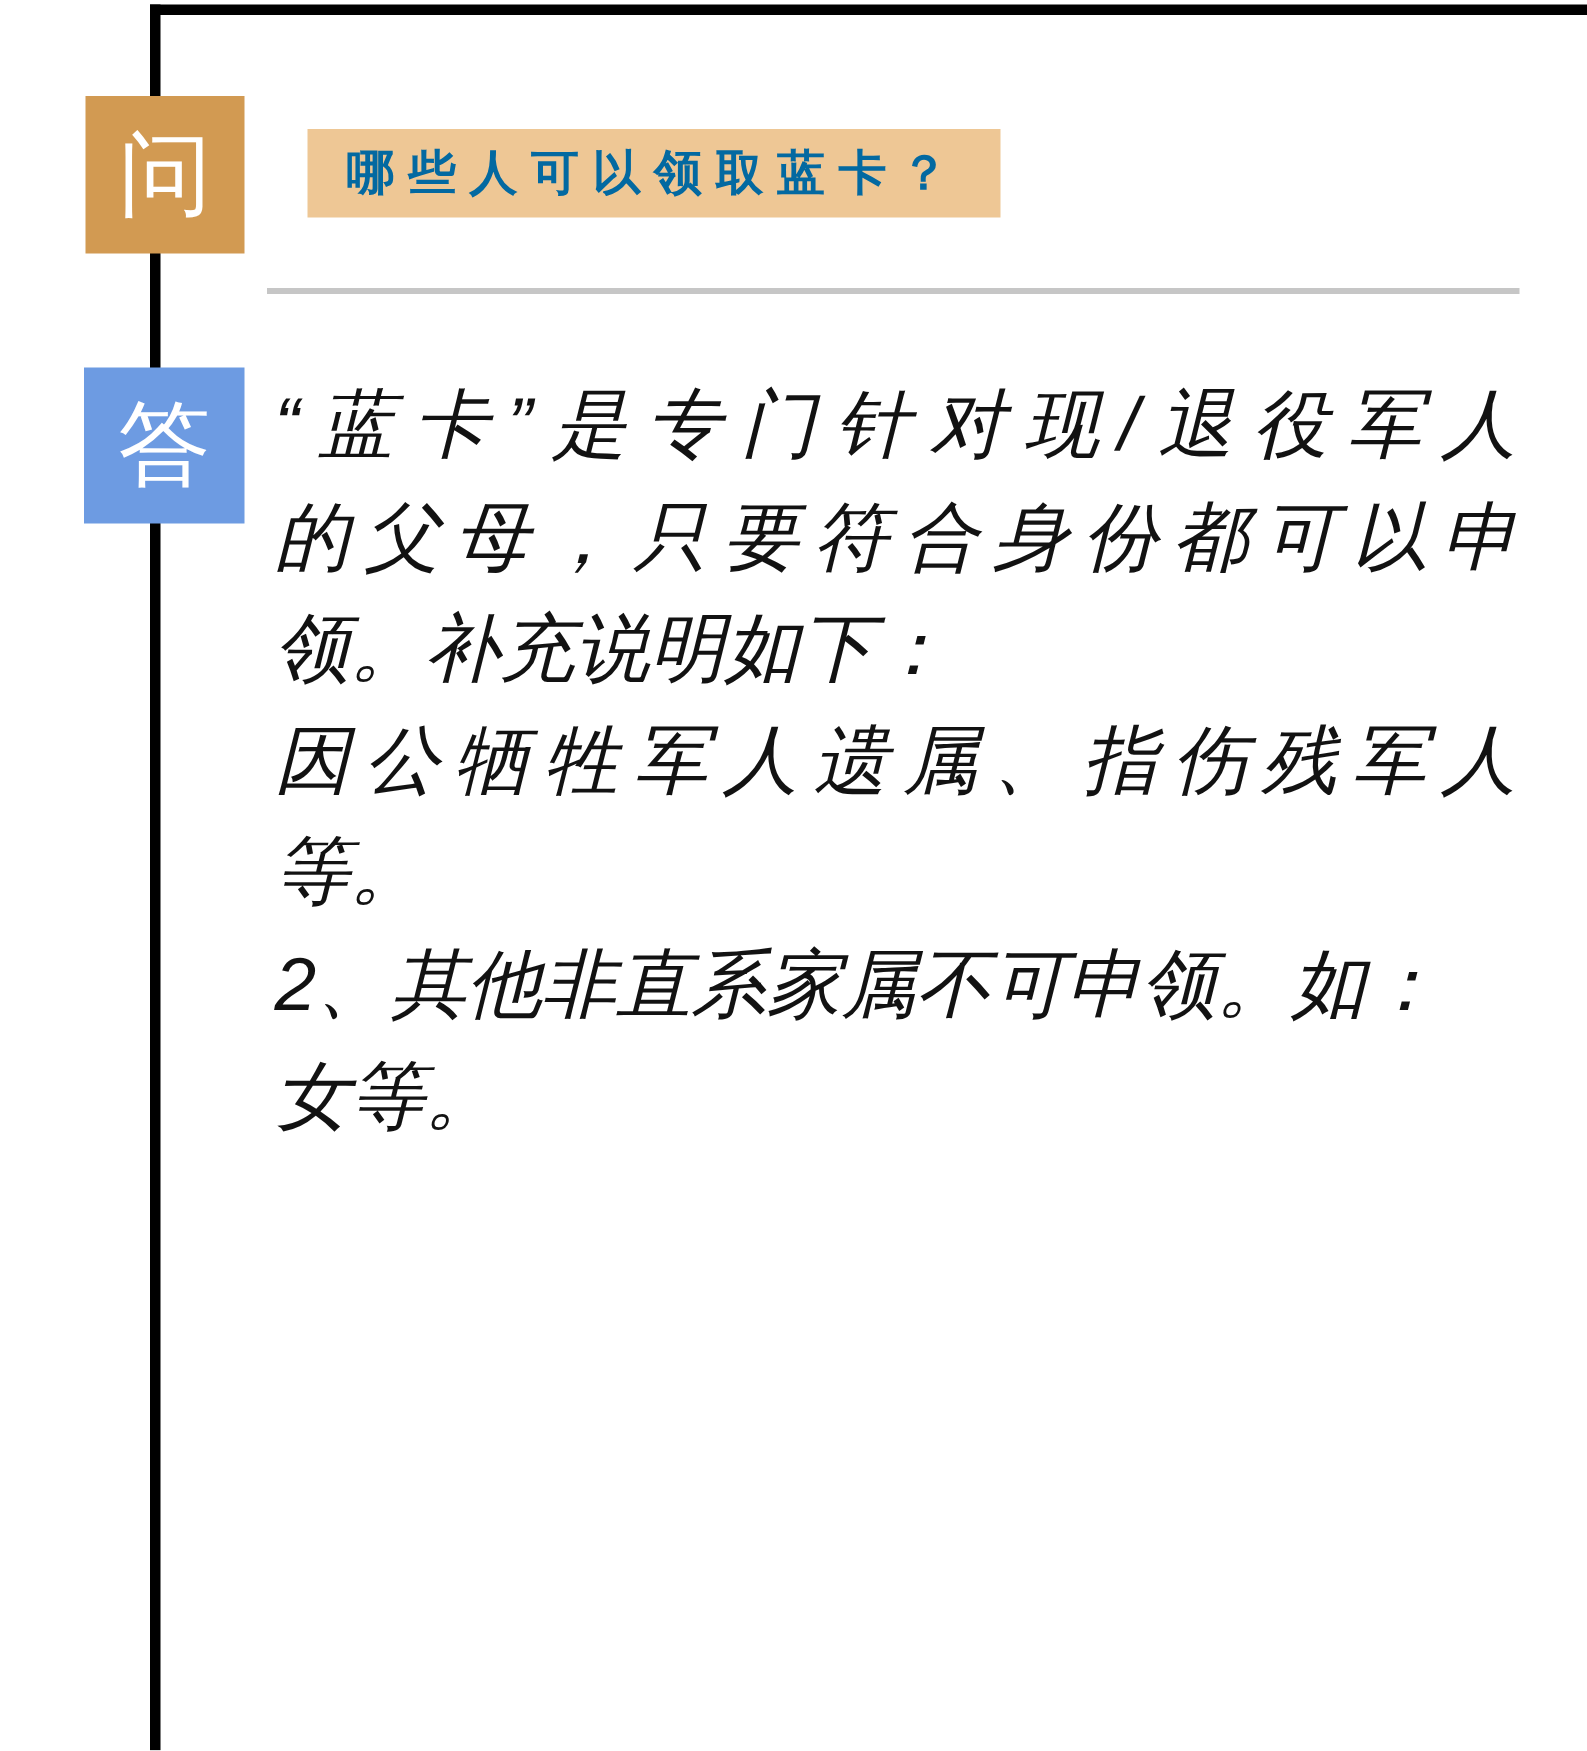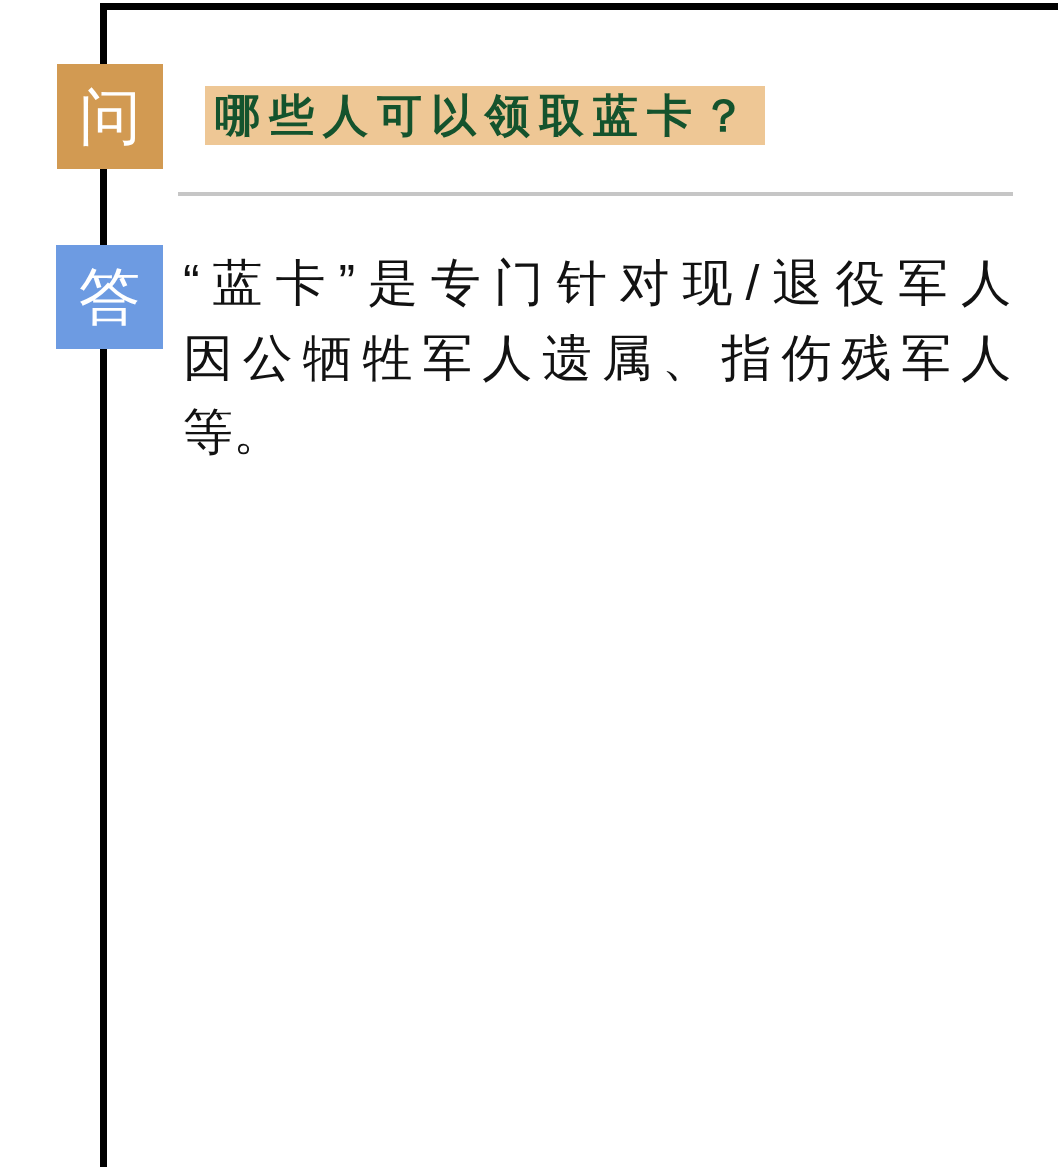--- a/index.html
+++ b/index.html
@@ -49,42 +49,43 @@
     background: var(--answer-badge-bg, #6d9be2);
   }
 
   
   .q-highlight {
     position: absolute;
     left: 205px; top: 86px;
     height: 59px;
     display: flex;
     align-items: center;
-    padding: 0 10px;
+    padding: 0 26px;
     background: var(--question-highlight-bg, #eec795);
-    font-size: 45px;
+    font-size: 32px;
     font-weight: bold;
     letter-spacing: 9px;
-    color: #14532d;
+    color: #0369a1;
     white-space: nowrap;
   }
 
   
   .divider {
     position: absolute;
     left: 178px; top: 192px;
     width: 835px; height: 4px;
     background: var(--divider-color, #c6c6c6);
   }
 
   
   .answer {
     position: absolute;
     left: 183px; top: 246px;
     width: 828px;
+    font-style: italic;
   }
   .line {
     font-size: 50px;
     line-height: 74.6px;
     white-space: nowrap;
     color: var(--text-color, #121212);
   }
   .line.j {
     white-space: normal;
     text-align: justify;
@@ -109,17 +110,21 @@
   </div>
 
   <div class="divider"></div>
 
   <div class="badge a">
     <span>答</span>
   </div>
 
   <div class="answer">
     <div class="line j">“蓝卡”是专门针对现/退役军人</div>
+    <div class="line j">的父母，只要符合身份都可以申</div>
+    <div class="line">领。补充说明如下：</div>
     <div class="line j">因公牺牲军人遗属、指伤残军人</div>
     <div class="line">等。</div>
+    <div class="line">2、其他非直系家属不可申领。如：</div>
+    <div class="line">女等。</div>
   </div>
 
 </div>
 
 </body></html>

